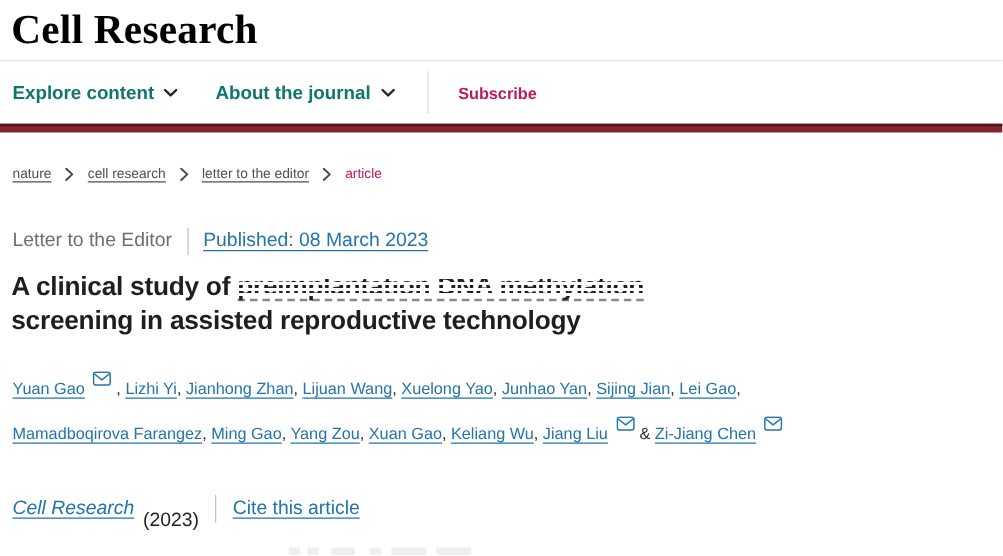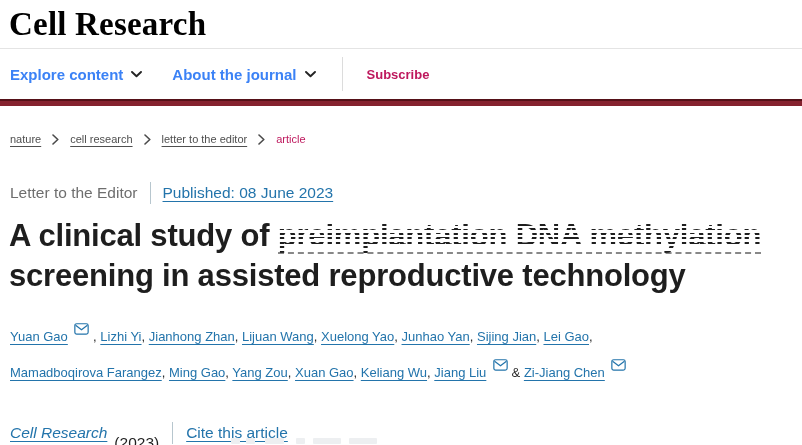--- a/index.html
+++ b/index.html
@@ -32,21 +32,21 @@
   
   .navbar {
     height: 50px;
     display: flex;
     align-items: center;
     padding-left: 10px;
   }
   .nav-items { display: flex; align-items: center; }
   .nav-item {
     display: flex; align-items: center; gap: 8px;
-    font-weight: 700; font-size: 15px; color: #3b82f6;
+    font-weight: 700; font-size: 15px; color: #0f766e;
     margin-right: 30px; cursor: pointer; white-space: nowrap;
   }
   .nav-divider { width: 1px; height: 34px; background: #dcdcdc; margin: 0 24px 0 -4px; }
   .subscribe { font-weight: 700; font-size: 13px; color: #be185d; cursor: pointer; }
   .brand-bar { height: 7px; background: #85222e; border-top: 2px solid #551118; }
 
   
   .breadcrumb {
     margin: 27px 0 0 10px;
     font-size: 11px;
@@ -69,21 +69,21 @@
   .v-divider { width: 1px; height: 22px; background: #b7c6ce; margin: 0 12px; }
   a.blue-link, .blue-link {
     color: #2374ab; text-decoration: underline;
     text-underline-offset: 3px; text-decoration-thickness: 1px;
     cursor: pointer;
   }
 
   
   .title {
     margin: 12px 0 0 9px;
-    font-size: 31px; font-weight: 700; color: #1e1e1e;
+    font-size: 21px; font-weight: 700; color: #1e1e1e;
     line-height: 1.3; letter-spacing: -0.2px;
   }
   .title .line { display: block; white-space: nowrap; }
   .glitch { position: relative; display: inline-block; }
   .glitch::after {
     content: ""; position: absolute; left: -2px; right: -2px; top: 3px; bottom: 5px;
     background: repeating-linear-gradient(180deg,
       rgba(255,255,255,0) 0px, rgba(255,255,255,0) 2px,
       #ffffff 2px, #ffffff 4.5px);
     pointer-events: none;
@@ -170,21 +170,21 @@
       <svg width="7" height="11" viewBox="0 0 7 11">
         <path d="M1 1 L5.8 5.5 L1 10" fill="none" stroke="#4a4a4a" stroke-width="1.6" stroke-linecap="round" stroke-linejoin="round"></path>
       </svg>
     </span>
 <span class="crumb-current">article</span>
   </div>
 
 <div class="article-meta">
   <span class="type-label">Letter to the Editor</span>
   <span class="v-divider"></span>
-  <a class="blue-link">Published: 08 June 2023</a>
+  <a class="blue-link">Published: 08 March 2023</a>
 </div>
 
 <h1 class="title">
   <span class="line"><span>A clinical study of </span><span class="glitch">preimplantation DNA methylation</span></span>
   <span class="line">screening in assisted reproductive technology</span>
 </h1>
 
 <div class="authors"><a class="blue-link">Yuan Gao</a>
   <span class="env-icon"><svg width="15" height="12" viewBox="0 0 16 13">
         <rect x="0.8" y="0.8" width="14.4" height="11.2" rx="2" fill="none" stroke="#2374ab" stroke-width="1.3"></rect>

